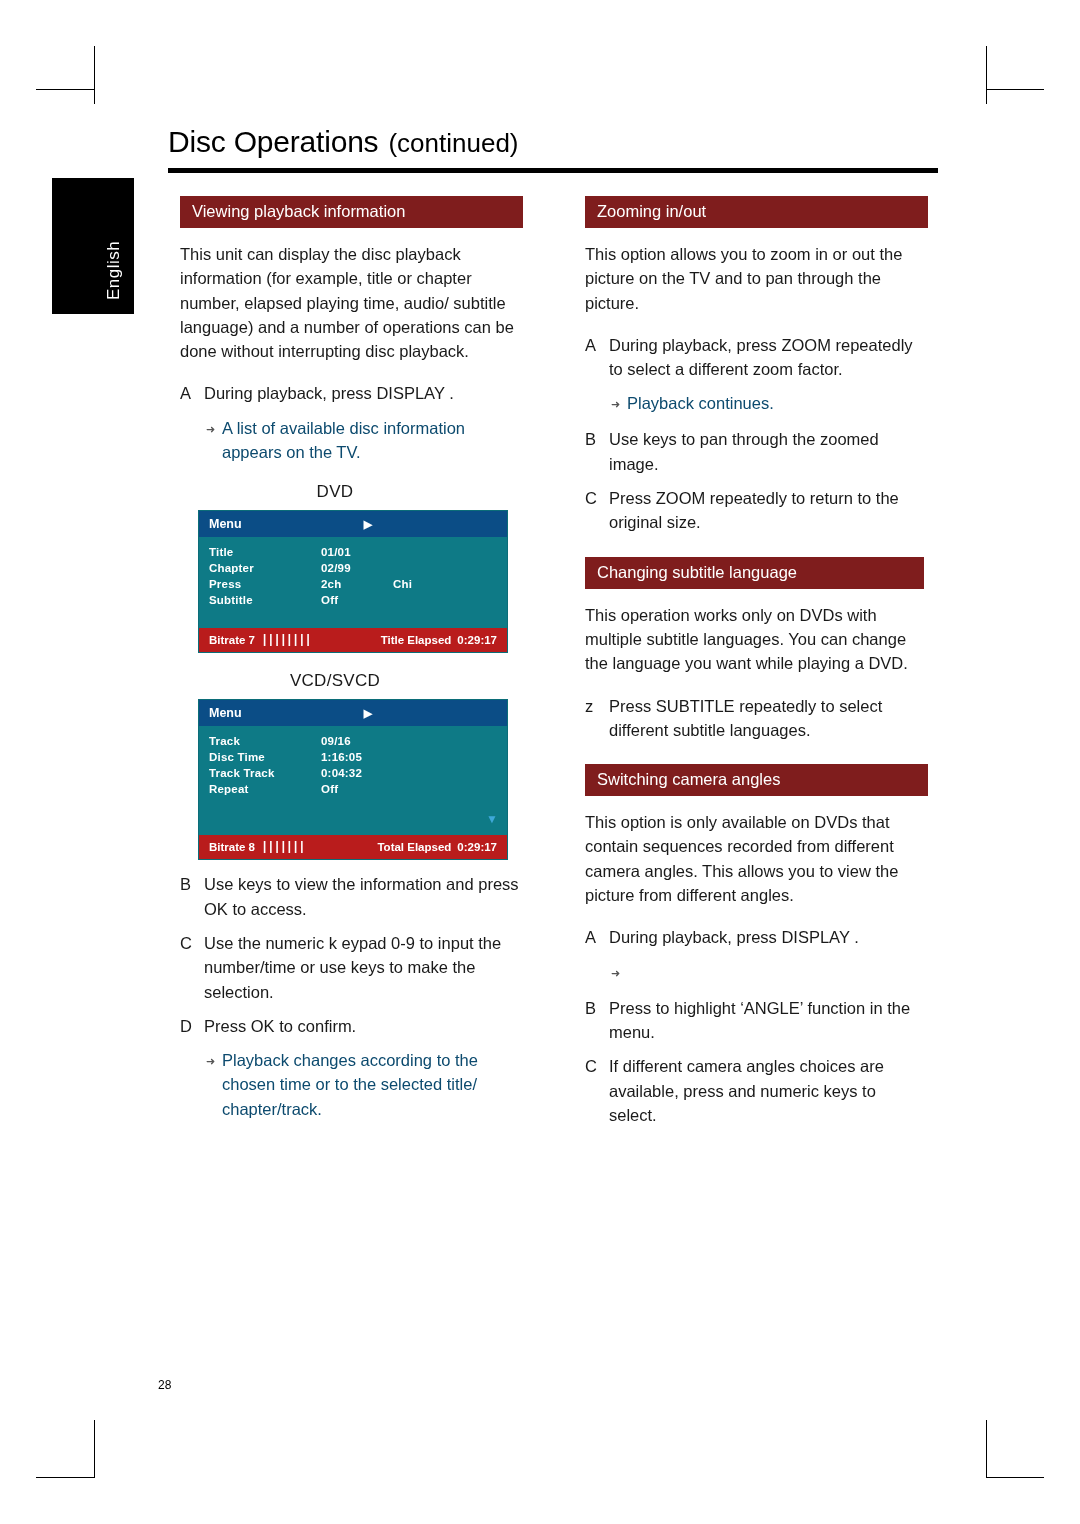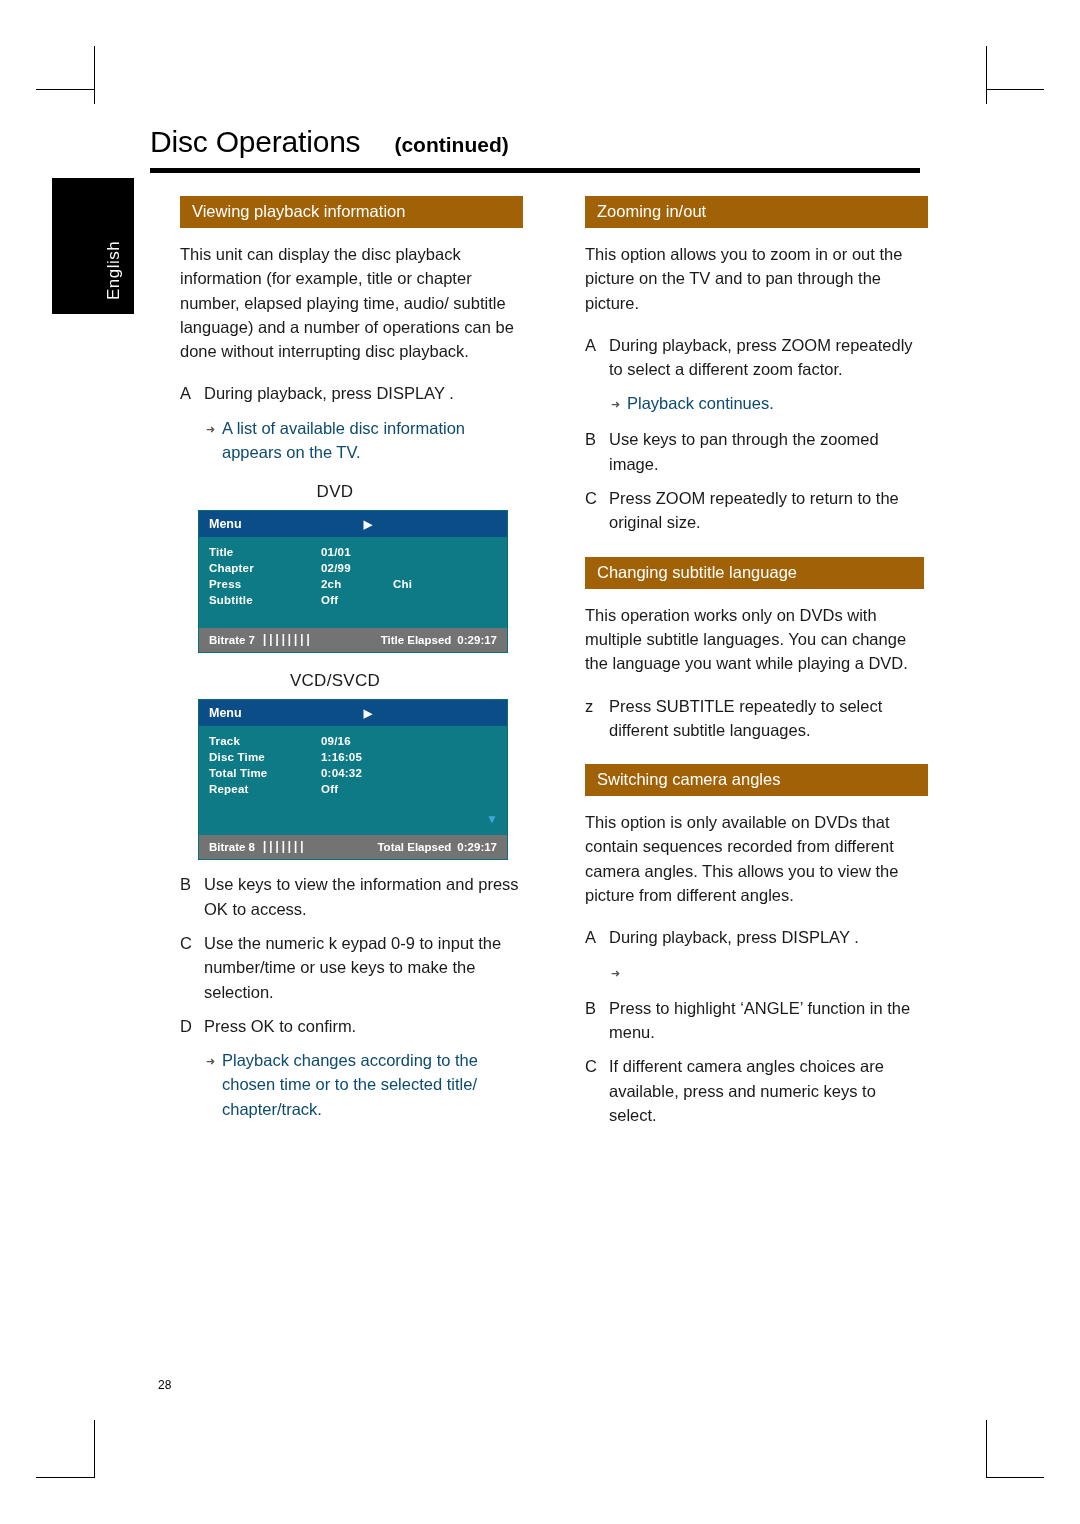--- a/index.html
+++ b/index.html
@@ -16,31 +16,31 @@
   }
 
   
   .crop { position: absolute; background: #000; }
   .crop.h { height: 1px; width: 58px; }
   .crop.v { width: 1px; height: 58px; }
 
   
   #page-header {
     position: absolute;
-    left: 150px; top: 125px; width: 770px;
+    left: 168px; top: 125px; width: 770px;
   }
   #page-header .title-row {
     display: flex; align-items: baseline;
   }
   #page-header .main-title {
     font-size: 30px; font-weight: 400; color: #000;
     letter-spacing: -0.2px;
   }
   #page-header .continued {
-    font-size: 21px; color: #000; margin-left: 34px; font-weight: bold;
+    font-size: 26px; color: #000; margin-left: 10px;
   }
   #page-header .rule {
     margin-top: 9px;
     height: 5px; background: #000; width: 770px;
   }
 
   
   #lang-tab {
     position: absolute;
     left: 52px; top: 178px;
@@ -58,21 +58,21 @@
     left: 52px; top: 122px;
     white-space: nowrap;
   }
 
   
   .col { position: absolute; width: 343px; }
   #col-left  { left: 180px; top: 196px; }
   #col-right { left: 585px; top: 196px; }
 
   .section-head {
-    background: #a16207;
+    background: #7f1d1d;
     color: #ffffff;
     font-size: 16.5px;
     padding: 6px 0 7px 12px;
     margin-bottom: 14px;
     width: 343px;
   }
   .section-head.narrow { width: 339px; }
 
   p.body {
     font-size: 16.5px;
@@ -156,21 +156,21 @@
   .osd .row .k { width: 112px; }
   .osd .row .v { width: 72px; }
   .osd .row .v2 { width: 60px; }
   .osd .spacer { height: 14px; }
   .osd .spacer-tall { height: 32px; position: relative; }
   .osd .downarrow {
     position: absolute; right: 9px; bottom: 3px;
     color: #3ea8d8; font-size: 12px;
   }
   .osd .footer {
-    background: #737373;
+    background: #b91c1c;
     display: flex;
     align-items: center;
     padding: 5px 10px;
     font-weight: bold;
     font-size: 11.5px;
   }
   .osd .footer .bitrate { margin-right: 6px; }
   .osd .footer .bars {
     letter-spacing: -1px;
     font-family: "Liberation Mono", monospace;
@@ -270,21 +270,21 @@
     <div class="rows">
       <div class="row">
         <span class="k">Track</span>
         <span class="v">09/16</span>
       </div>
       <div class="row">
         <span class="k">Disc Time</span>
         <span class="v">1:16:05</span>
       </div>
       <div class="row">
-        <span class="k">Total Time</span>
+        <span class="k">Track Track</span>
         <span class="v">0:04:32</span>
       </div>
       <div class="row">
         <span class="k">Repeat</span>
         <span class="v">Off</span>
       </div>
       <div class="spacer-tall">
         <span class="downarrow">▼</span>
       </div>
     </div>

